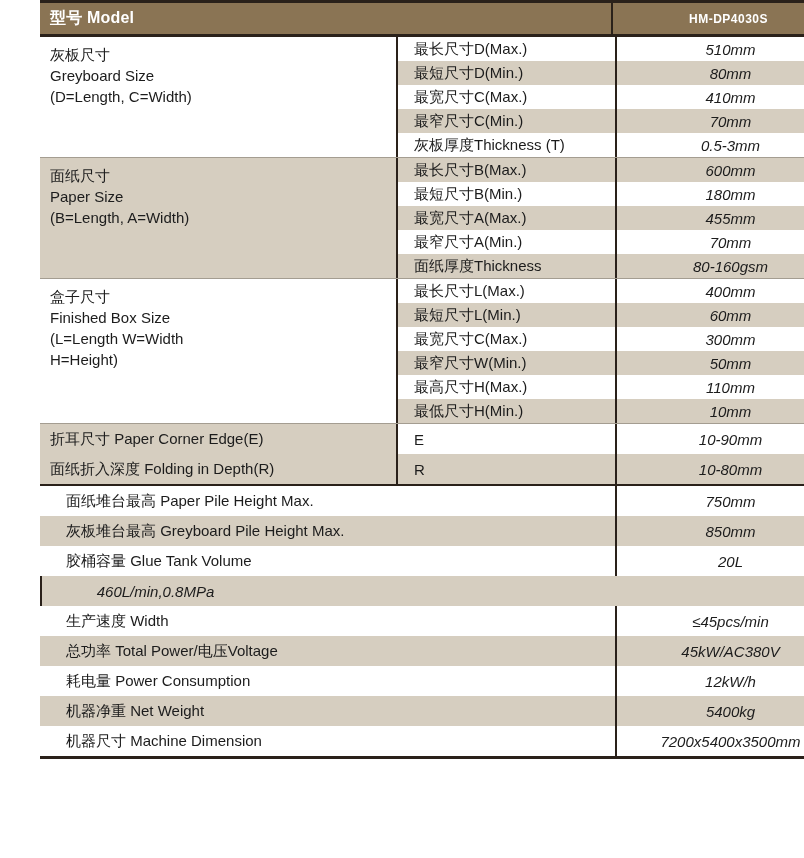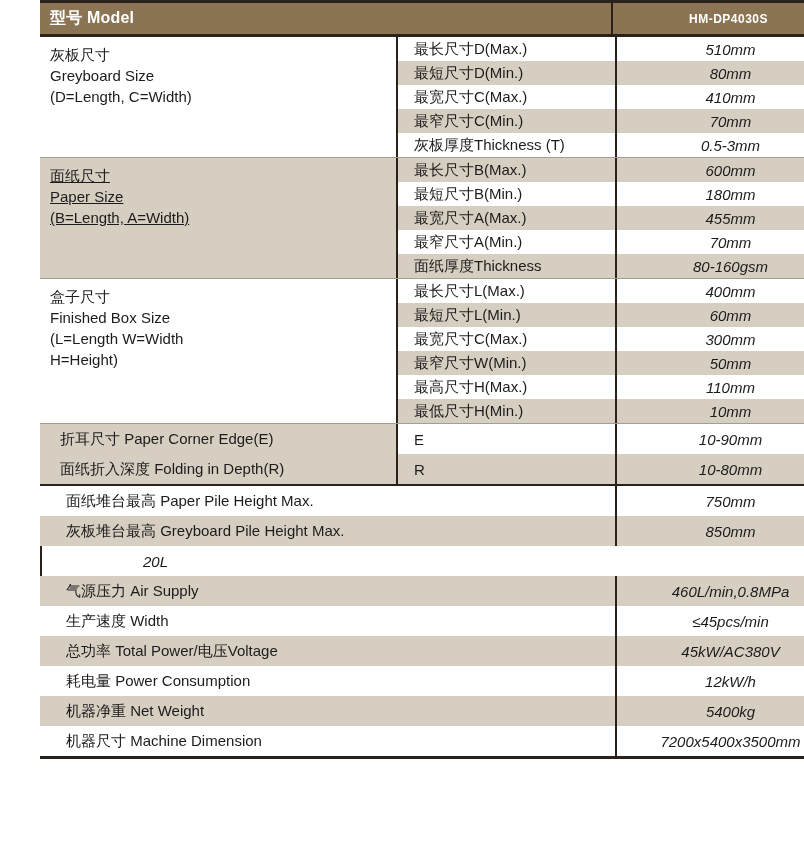--- a/index.html
+++ b/index.html
@@ -36,41 +36,41 @@
   }
 
   
   .section{display:flex;}
   .section-label{
     width:358px;border-right:2px solid var(--dark-line);
     padding:7px 8px 0 10px;
     font-size:15px;line-height:21px;background:var(--row-bg);
     white-space:pre-line;
   }
-  .section-label.shaded{background:var(--shade-bg);text-decoration:underline;}
+  .section-label.shaded{background:var(--shade-bg);}
   .section-rows{flex:1;display:flex;flex-direction:column;}
   .param-row{display:flex;height:24px;background:var(--row-bg);}
   .param-row.shaded{background:var(--shade-bg);}
   .param-cell{
     width:217px;display:flex;align-items:center;
     padding-left:16px;font-size:15px;
   }
   .value-cell{
     width:229px;border-left:2px solid var(--dark-line);
     display:flex;align-items:center;justify-content:center;
     font-size:15px;text-align:center;font-style:italic;
   }
 
   
   .edge-row{display:flex;height:30px;background:var(--row-bg);}
   .edge-row.shaded .param-cell,
   .edge-row.shaded .value-cell{background:var(--shade-bg);}
   .edge-label{
     width:358px;border-right:2px solid var(--dark-line);
-    display:flex;align-items:center;padding-left:20px;
+    display:flex;align-items:center;padding-left:10px;
     font-size:15px;background:var(--shade-bg);
   }
 
   
   .full-row{display:flex;height:30px;background:var(--row-bg);}
   .full-row.shaded{background:var(--shade-bg);}
   .full-label{
     width:575px;display:flex;align-items:center;
     padding-left:26px;font-size:15px;
   }
@@ -199,24 +199,24 @@
 
   <div class="full-row">
     <div class="full-label">面纸堆台最高 Paper Pile Height Max.</div>
     <div class="value-cell">750mm</div>
   </div>
   <div class="full-row shaded">
     <div class="full-label">灰板堆台最高 Greyboard Pile Height Max.</div>
     <div class="value-cell">850mm</div>
   </div>
   <div class="full-row">
+    <div class="full-label">胶桶容量 Glue Tank Volume</div>
     <div class="value-cell">20L</div>
   </div>
   <div class="full-row shaded">
-    <div class="full-label">气源压力 Air Supply</div>
     <div class="value-cell">460L/min,0.8MPa</div>
   </div>
   <div class="full-row">
     <div class="full-label">生产速度 Width</div>
     <div class="value-cell">≤45pcs/min</div>
   </div>
   <div class="full-row shaded">
     <div class="full-label">总功率 Total Power/电压Voltage</div>
     <div class="value-cell">45kW/AC380V</div>
   </div>

